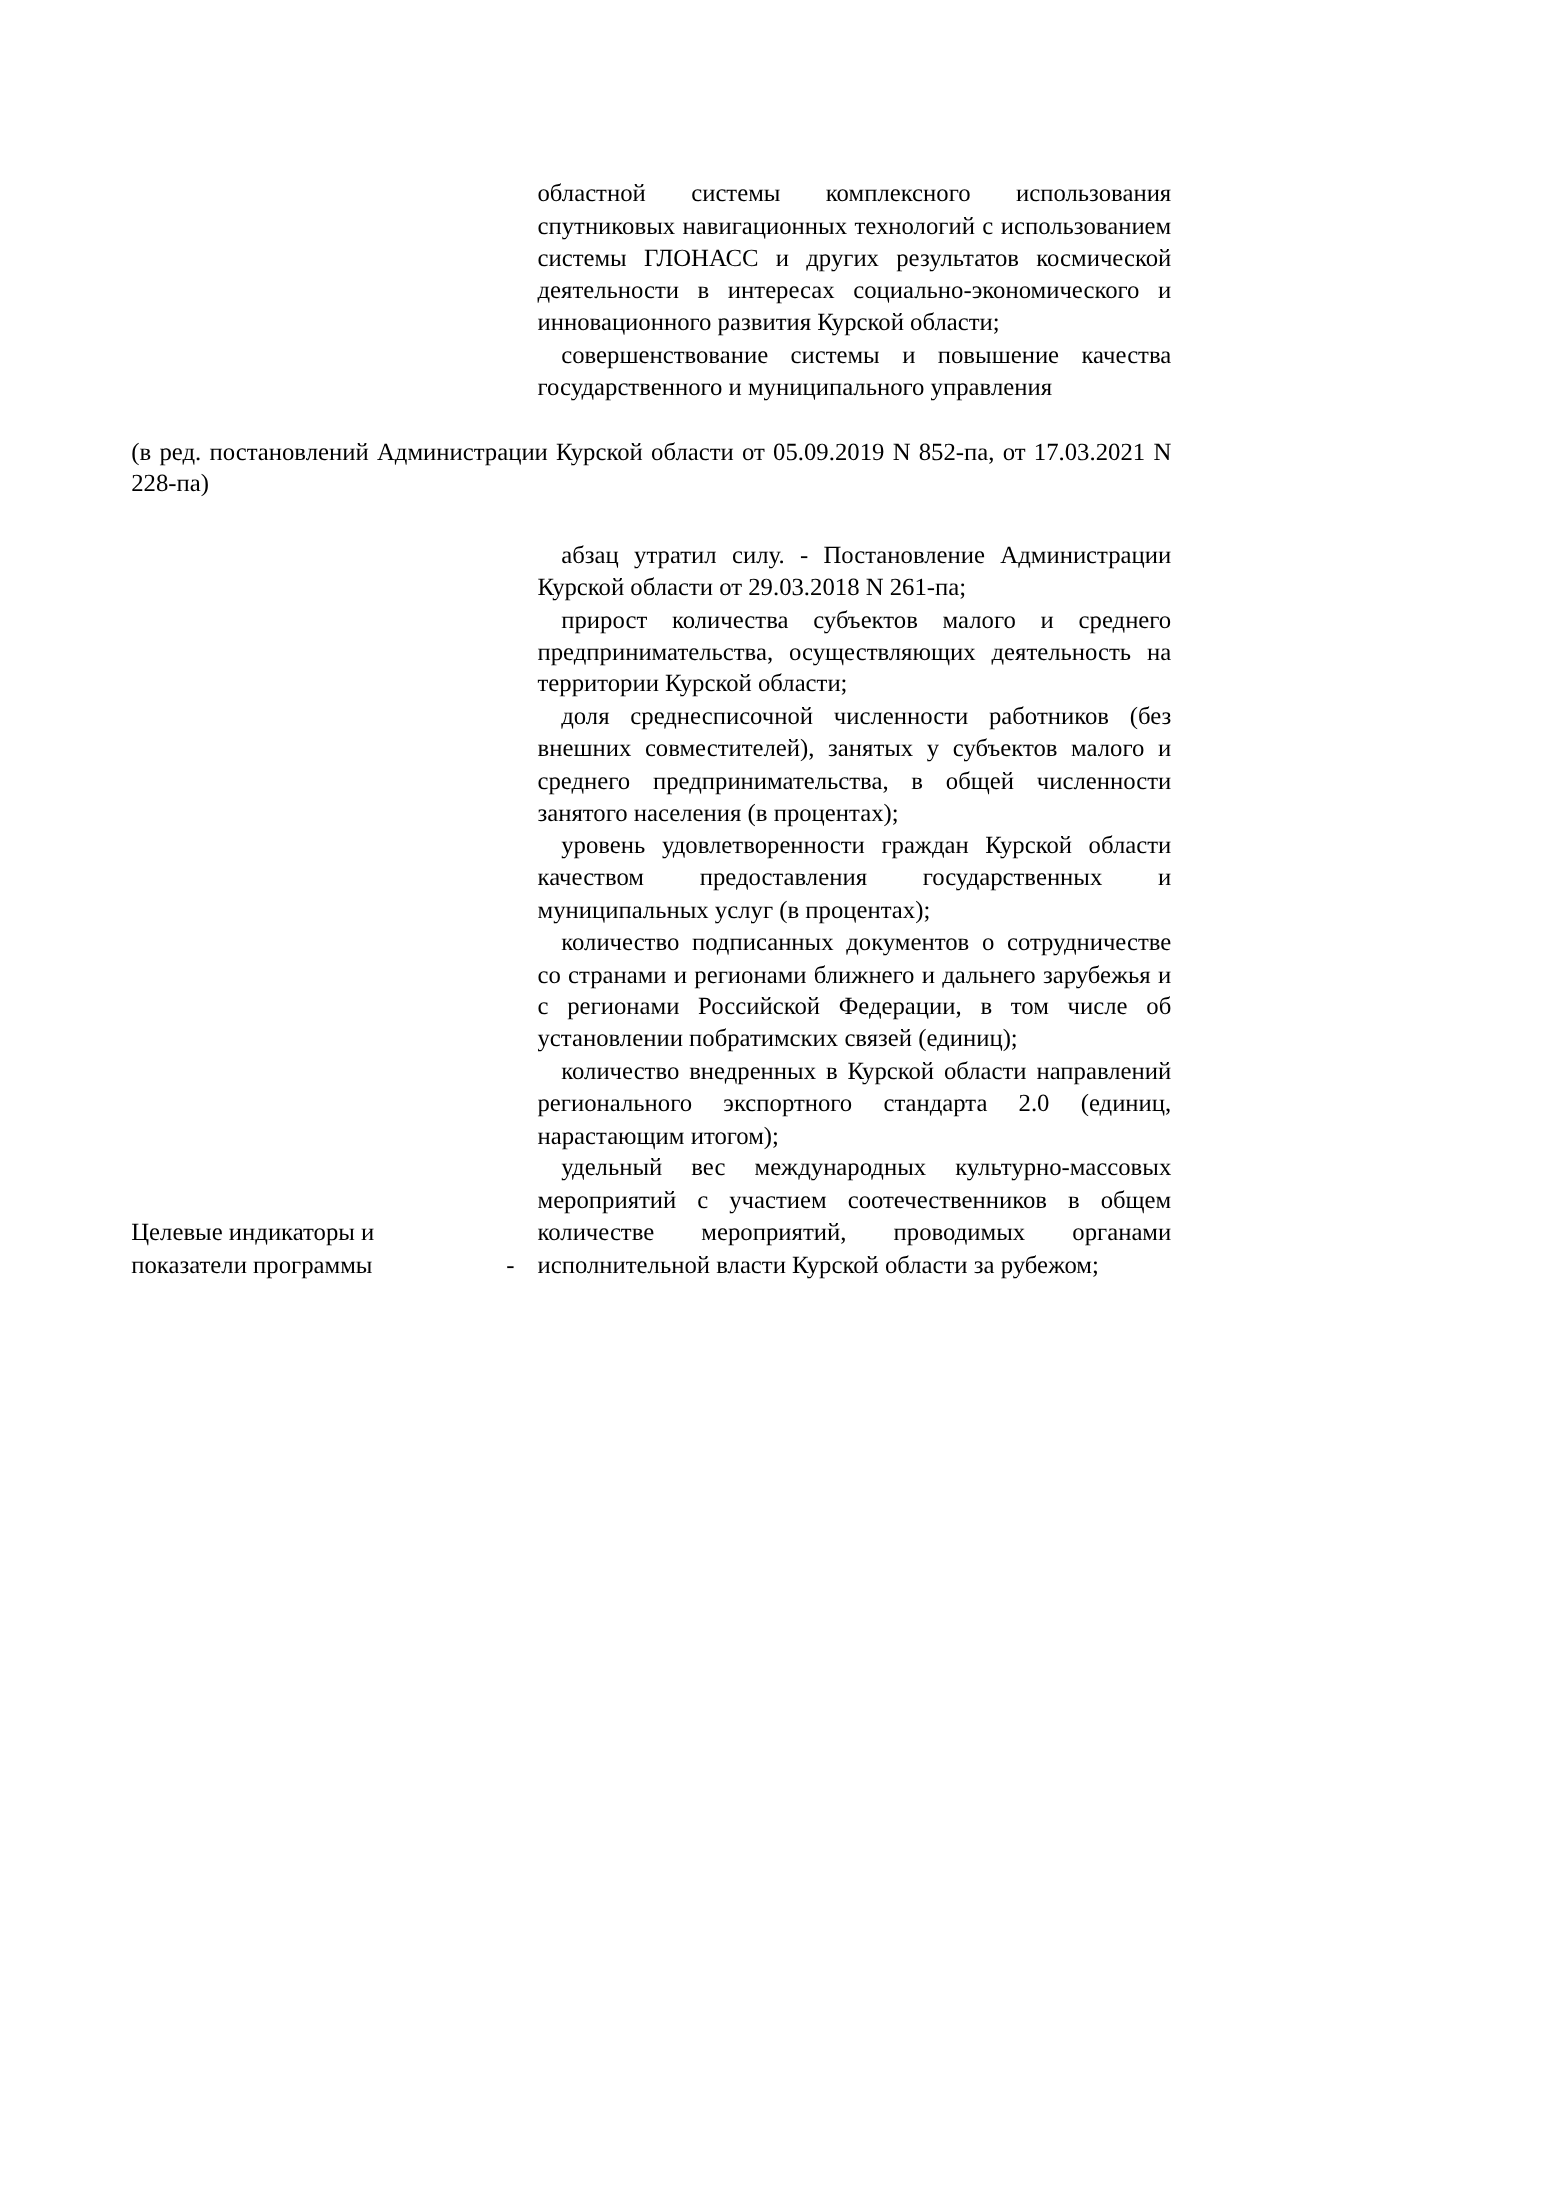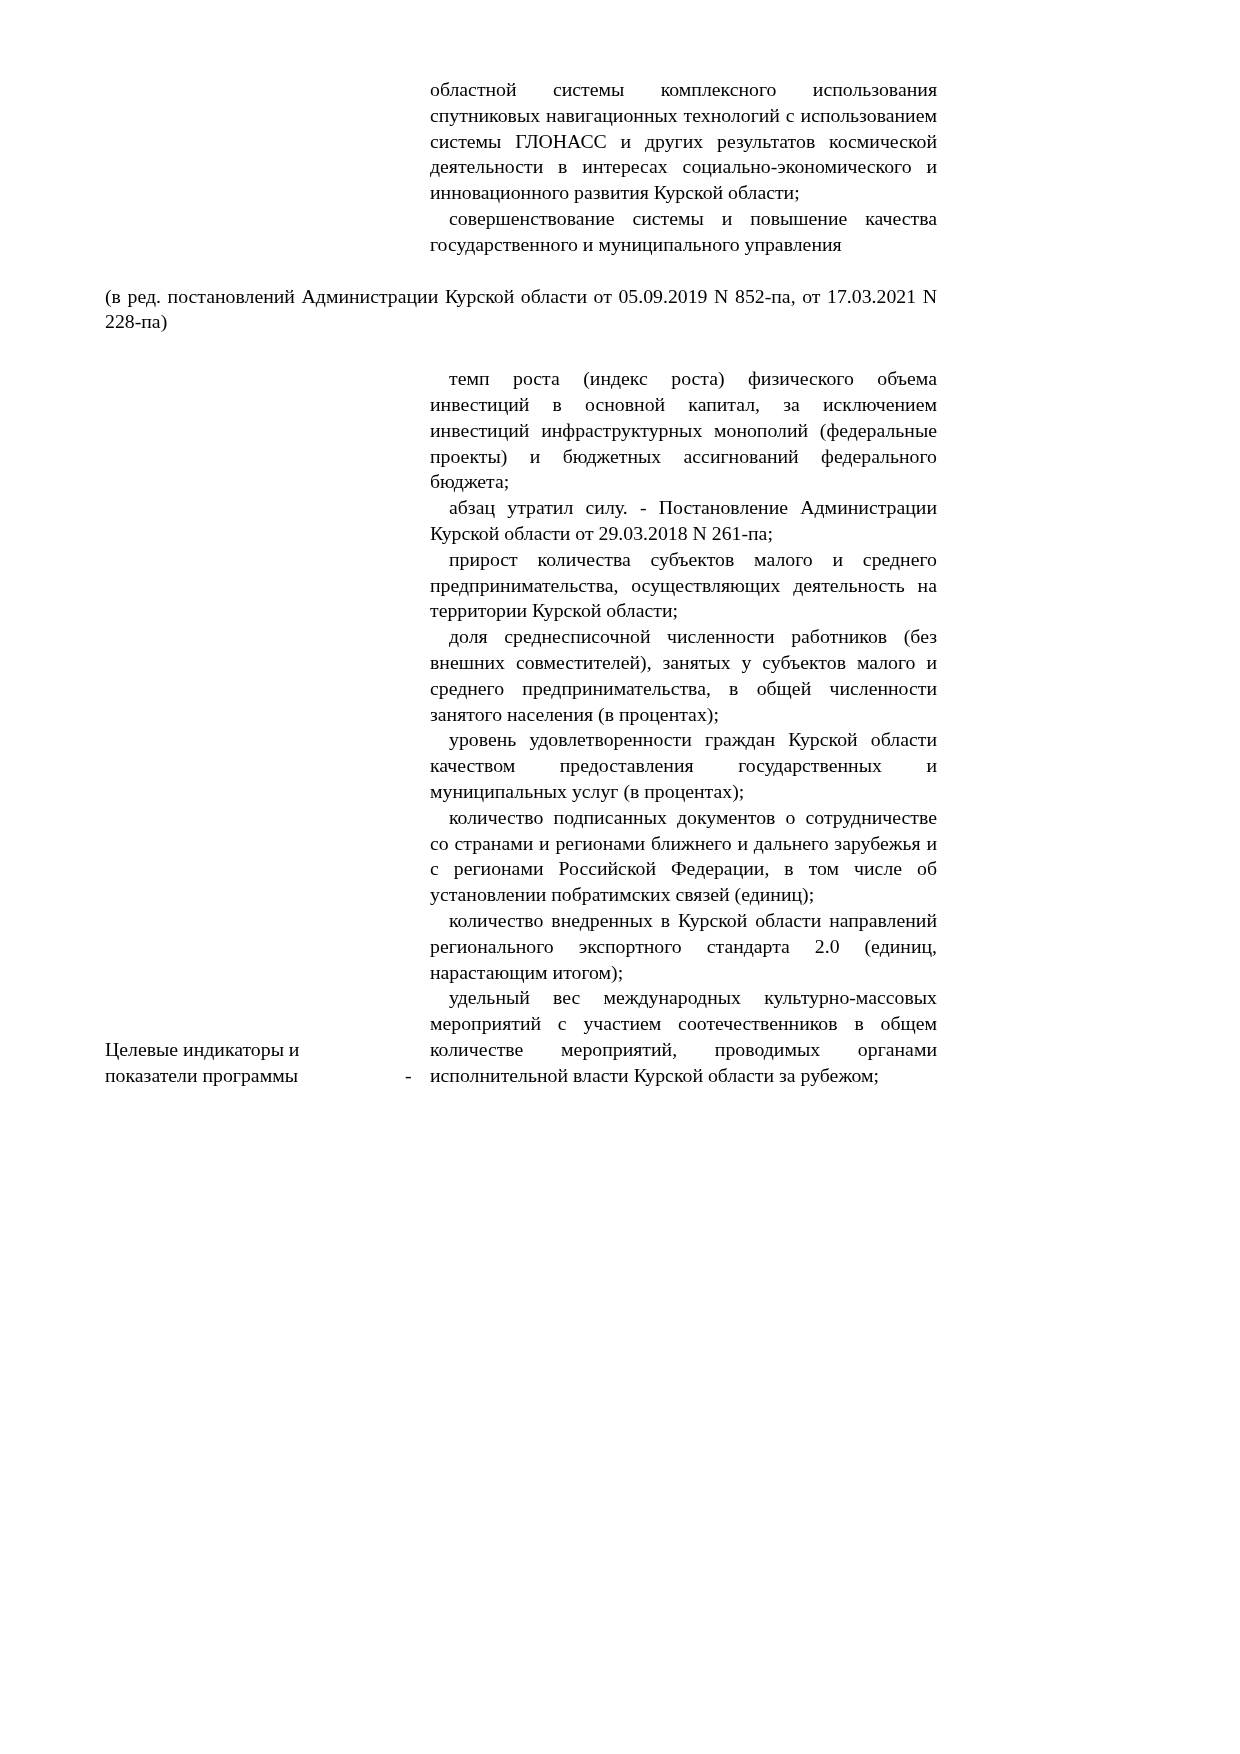--- a/index.html
+++ b/index.html
@@ -9,21 +9,22 @@
     width: 1240px;
     height: 1754px;
     background: #ffffff;
     font-family: "Liberation Serif", "DejaVu Serif", serif;
     font-size: 19.8px;
     line-height: 25.8px;
     color: #000000;
     overflow: hidden;
   }
   .content {
-    padding: 77px 303px 0 105px; 
+    padding: 109px 303px 0 105px; 
+    margin-top: 34px;
   }
   
   .continuation {
     margin-left: 325px;
   }
   .para {
     margin: 0;
     text-align: justify;
     text-indent: 19px;
   }
@@ -61,21 +62,20 @@
       <p class="para no-indent">областной системы комплексного использования спутниковых навигационных технологий с использованием системы ГЛОНАСС и других результатов космической деятельности в интересах социально-экономического и инновационного развития Курской области;</p>
       <p class="para">совершенствование системы и повышение качества государственного и муниципального управления</p>
     </div>
 
     <p class="amendment">(в ред. постановлений Администрации Курской области от 05.09.2019 N 852-па, от 17.03.2021 N 228-па)</p>
 
     <div class="indicators-row">
       <div class="indicators-label">Целевые индикаторы и показатели программы</div>
       <div class="indicators-separator">-</div>
       <div class="indicators-col">
-          <p class="para">темп роста (индекс роста) физического объема инвестиций в основной капитал, за исключением инвестиций инфраструктурных монополий (федеральные проекты) и бюджетных ассигнований федерального бюджета;</p>
           <p class="para">абзац утратил силу. - Постановление Администрации Курской области от 29.03.2018 N 261-па;</p>
           <p class="para">прирост количества субъектов малого и среднего предпринимательства, осуществляющих деятельность на территории Курской области;</p>
           <p class="para">доля среднесписочной численности работников (без внешних совместителей), занятых у субъектов малого и среднего предпринимательства, в общей численности занятого населения (в процентах);</p>
           <p class="para">уровень удовлетворенности граждан Курской области качеством предоставления государственных и муниципальных услуг (в процентах);</p>
           <p class="para">количество подписанных документов о сотрудничестве со странами и регионами ближнего и дальнего зарубежья и с регионами Российской Федерации, в том числе об установлении побратимских связей (единиц);</p>
           <p class="para">количество внедренных в Курской области направлений регионального экспортного стандарта 2.0 (единиц, нарастающим итогом);</p>
           <p class="para">удельный вес международных культурно-массовых мероприятий с участием соотечественников в общем количестве мероприятий, проводимых органами исполнительной власти Курской области за рубежом;</p>
         </div>
     </div>
 

